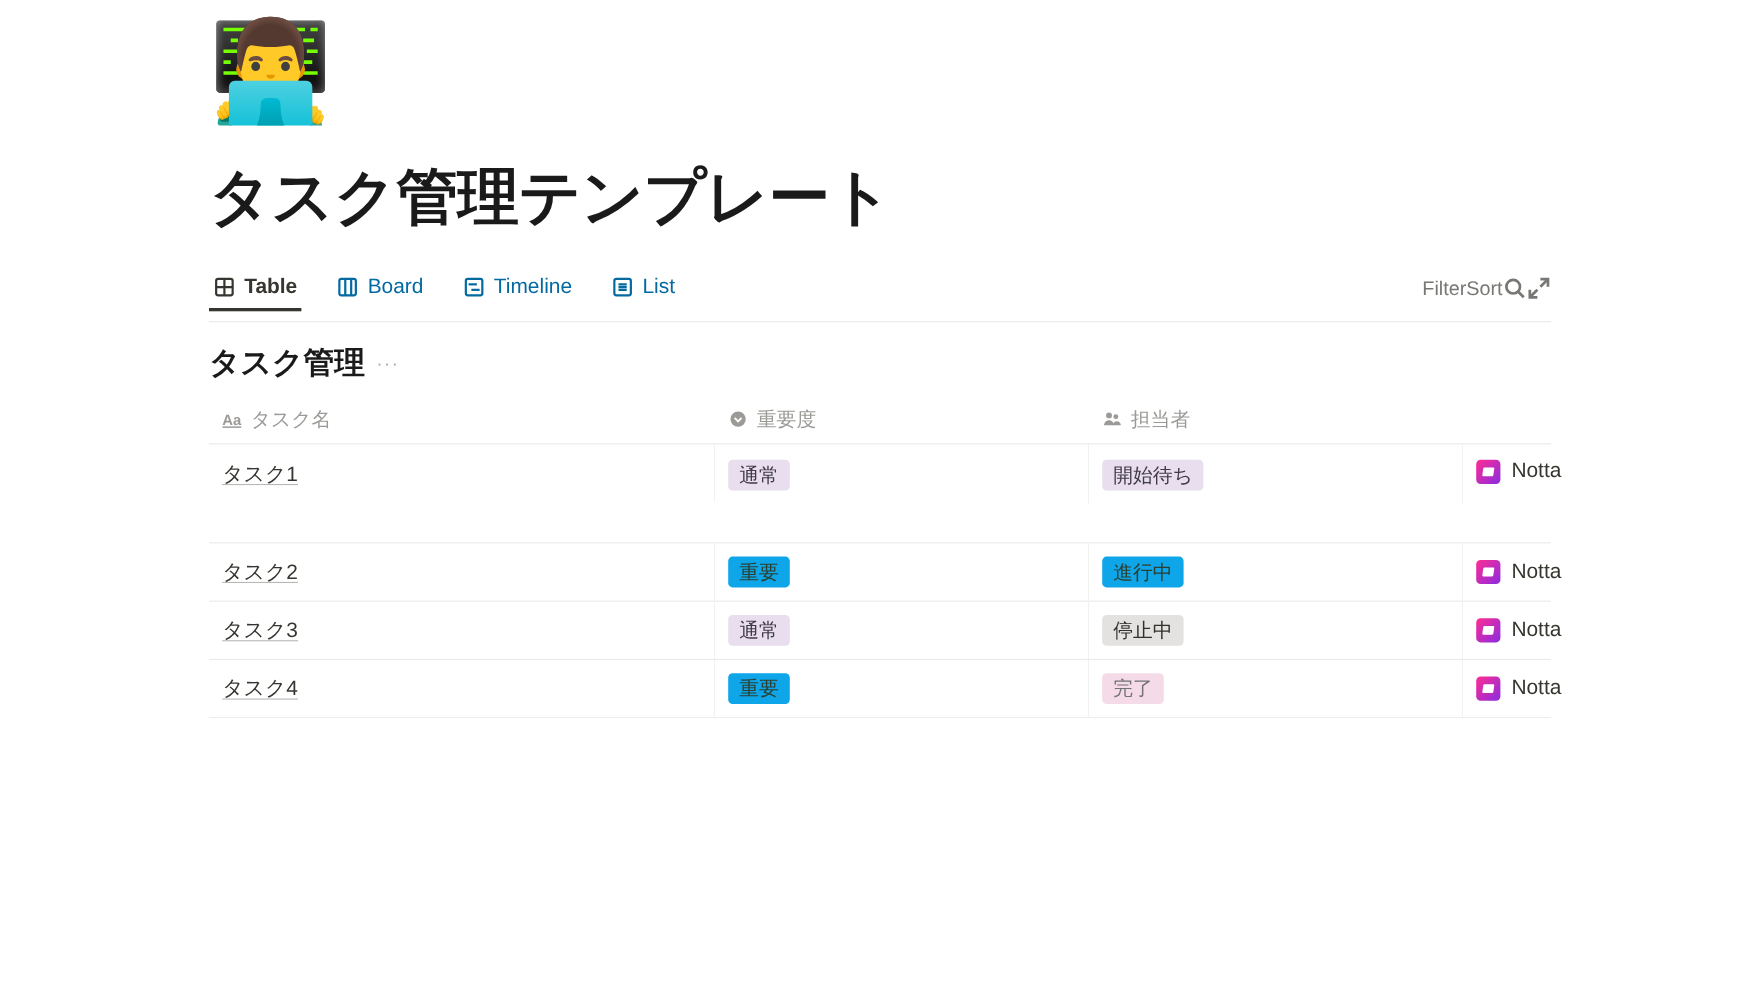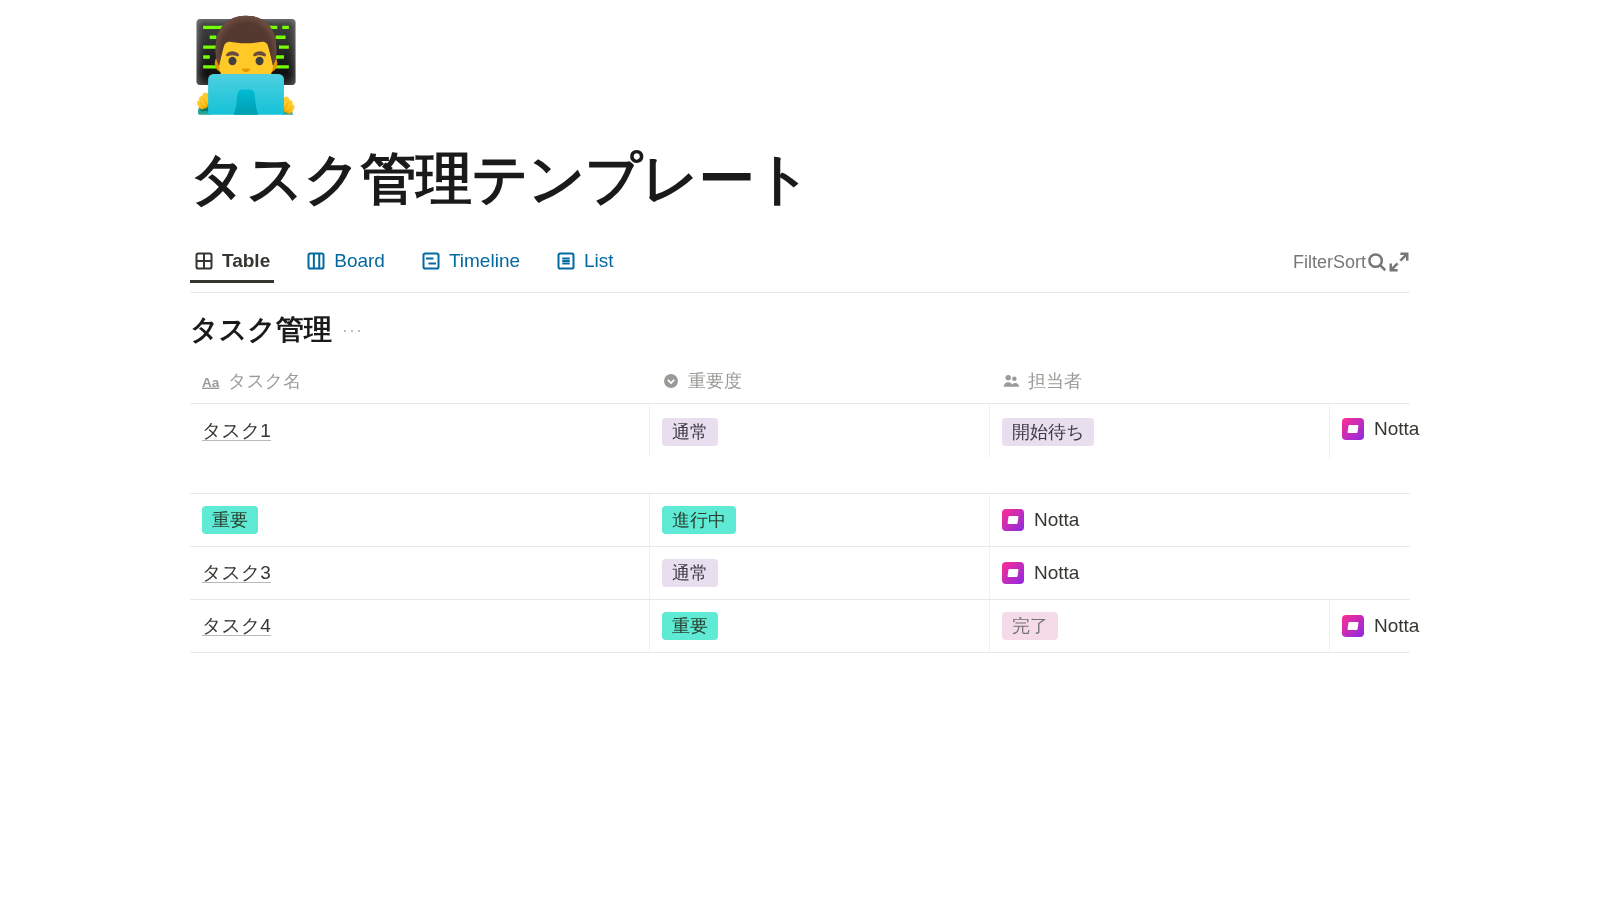--- a/index.html
+++ b/index.html
@@ -143,21 +143,21 @@
       text-underline-offset: 3px;
       cursor: pointer;
     }
     .tag {
       display: inline-block;
       padding: 2px 10px;
       border-radius: 4px;
       font-size: 18px;
     }
     .tag-purple { background: #e8deee; color: #3f3a47; }
-    .tag-green  { background: #5eead4; color: #2b4030; }
+    .tag-green  { background: #0ea5e9; color: #2b4030; }
     .tag-gray   { background: #e3e2e0; color: #32302c; }
     .tag-pink   { background: #f5dbe8; color: #737373; }
     .assignee {
       display: flex;
       align-items: center;
       gap: 10px;
     }
     .assignee-icon {
       width: 22px;
       height: 22px;
@@ -309,40 +309,46 @@
           </div>
           <div class="td">
             <div class="assignee">
               <span class="assignee-icon"></span>
               <span>Notta</span>
             </div>
           </div>
         </div>
         <div class="table-row">
           <div class="td">
+            <span class="task-name">タスク2</span>
+          </div>
+          <div class="td">
             <span class="tag tag-green">重要</span>
           </div>
           <div class="td">
             <span class="tag tag-green">進行中</span>
           </div>
           <div class="td">
             <div class="assignee">
               <span class="assignee-icon"></span>
               <span>Notta</span>
             </div>
           </div>
         </div>
         <div class="table-row">
           <div class="td">
             <span class="task-name">タスク3</span>
           </div>
           <div class="td">
             <span class="tag tag-purple">通常</span>
           </div>
           <div class="td">
+            <span class="tag tag-gray">停止中</span>
+          </div>
+          <div class="td">
             <div class="assignee">
               <span class="assignee-icon"></span>
               <span>Notta</span>
             </div>
           </div>
         </div>
         <div class="table-row">
           <div class="td">
             <span class="task-name">タスク4</span>
           </div>

